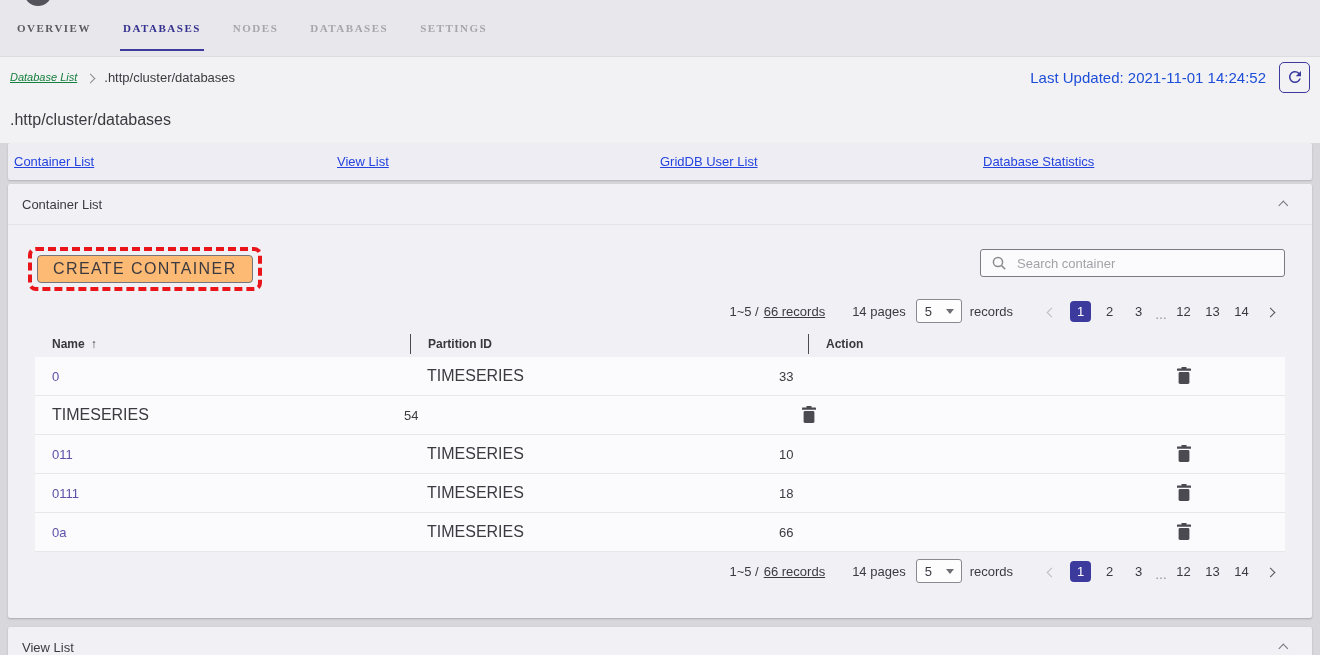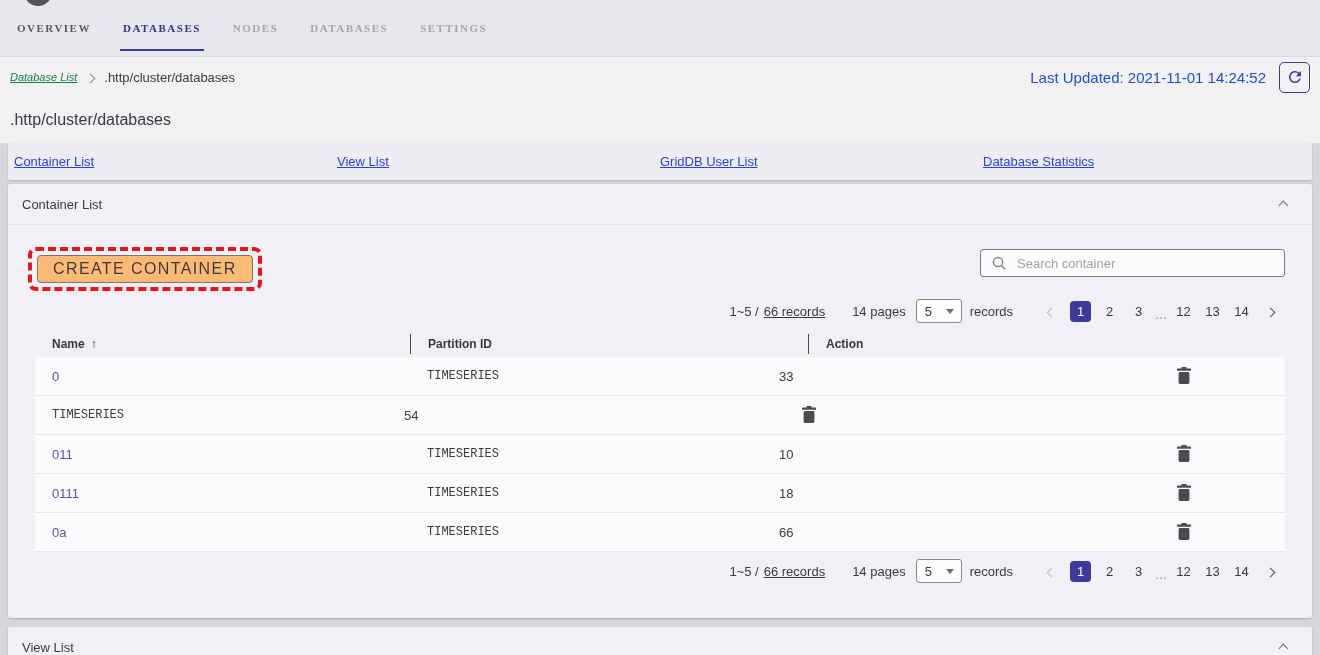--- a/index.html
+++ b/index.html
@@ -69,21 +69,21 @@
   .th{box-sizing:border-box;padding-left:17px;height:20px;line-height:20px;}
   .th + .th{border-left:1px solid #4b4a50;}
   .c-name{width:375px;}
   .c-type{width:352px;}
   .c-part{width:398px;}
   .c-action{flex:1;}
   .sort-arrow{margin-left:6px;font-size:12px;color:#3b3a40;}
   .trow{display:flex;align-items:center;height:38px;background:#fbfafd;border-bottom:1px solid #e8e7ec;font-size:13px;color:#3b3a40;}
   .td{box-sizing:border-box;padding-left:17px;}
   .td-name a{color:#5b51a8;text-decoration:none;cursor:pointer;}
-  .td-type{font-size:12px;font-family:Liberation Mono, monospace;}
+  .td-type{font-size:16px;}
   .trash-btn{background:none;border:none;padding:0;cursor:pointer;display:flex;align-items:center;}
 </style>
 </head>
 <body>
 
 <div class="topbar">
   <div class="avatar"></div>
   <div class="tabs">
     <div class="tab first">OVERVIEW</div>
     <div class="tab active">DATABASES</div>

